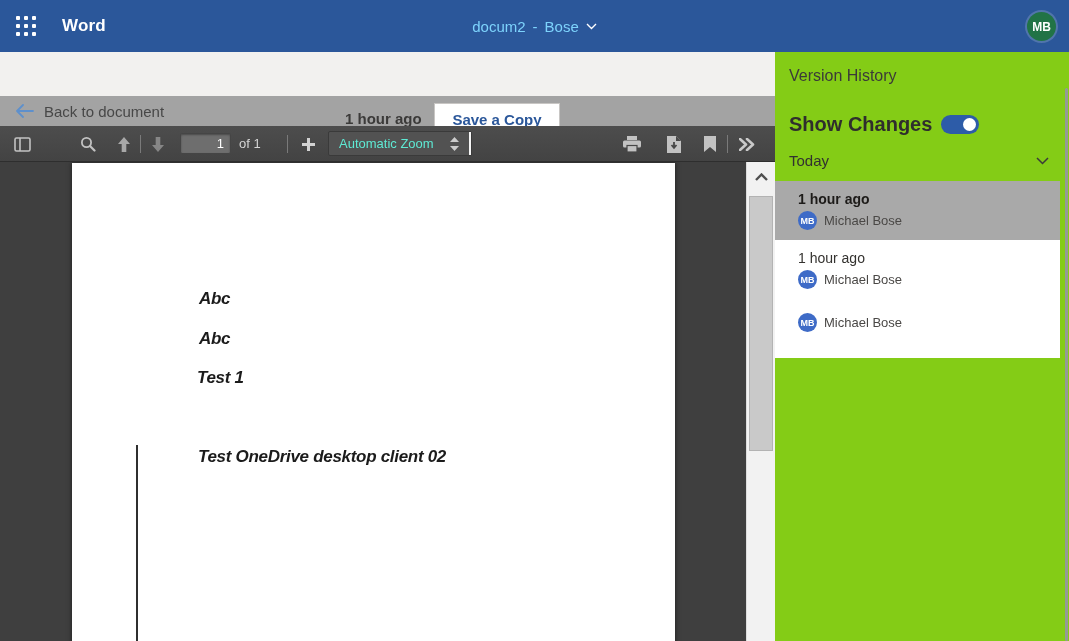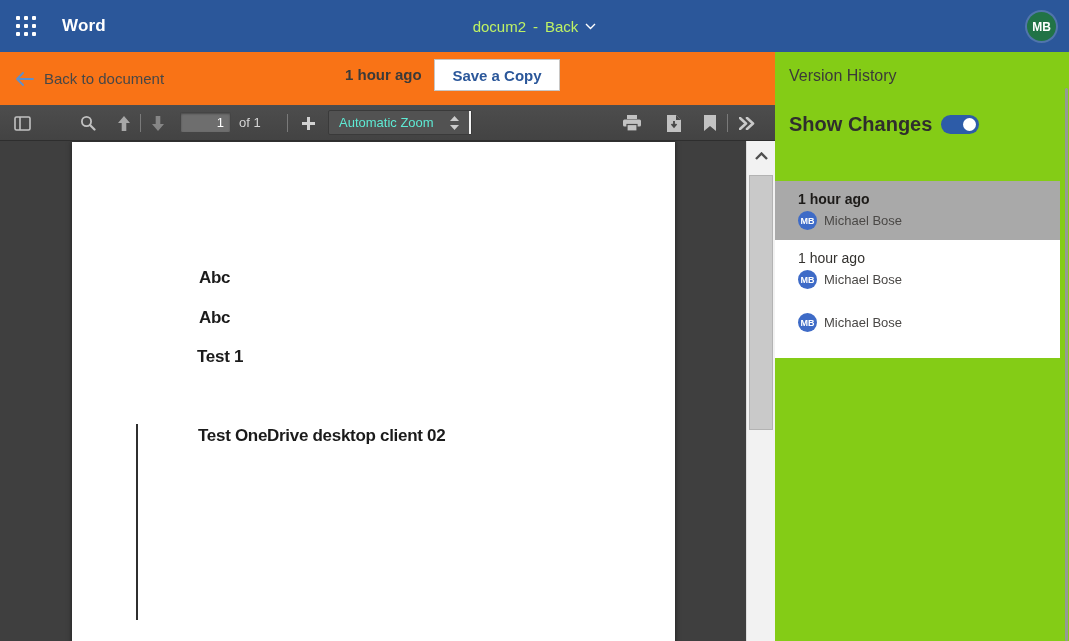--- a/index.html
+++ b/index.html
@@ -5,47 +5,47 @@
   * { margin:0; padding:0; box-sizing:border-box; }
   html,body { width:1069px; height:641px; overflow:hidden; }
   body { font-family:"Liberation Sans","DejaVu Sans",sans-serif; background:#f2f1ef; }
 
   .app { width:1069px; height:641px; display:flex; flex-direction:column; }
 
   
   .titlebar { height:52px; background:#2b579a; display:flex; align-items:center; position:relative; flex:0 0 auto; }
   .launcher { width:52px; height:52px; display:flex; align-items:center; justify-content:center; cursor:pointer; }
   .app-name { color:#fff; font-weight:700; font-size:17px; margin-left:10px; letter-spacing:.2px; }
-  .title-center { position:absolute; left:0; right:0; top:0; height:52px; display:flex; align-items:center; justify-content:center; gap:7px; color:#bef264; font-size:15px; pointer-events:none; }
+  .title-center { position:absolute; left:0; right:0; top:0; height:52px; display:flex; align-items:center; justify-content:center; gap:7px; color:#7dd3fc; font-size:15px; pointer-events:none; }
   .title-center > * { pointer-events:auto; }
   .avatar-coin { position:absolute; right:13px; top:12px; width:29px; height:29px; border-radius:50%; background:#217346; color:#fff; font-size:12px; font-weight:600; display:flex; align-items:center; justify-content:center; box-shadow:0 0 0 2px rgba(255,255,255,.18); cursor:pointer; }
 
   
   .content { flex:1; display:flex; min-height:0; }
   .workspace { width:775px; flex:0 0 775px; display:flex; flex-direction:column; min-height:0; }
 
   
-  .actionbar { height:53px; background:#f97316; position:relative; display:flex; align-items:center; flex:0 0 auto; }
+  .actionbar { height:30px; background:#a3a3a3; position:relative; display:flex; align-items:center; flex:0 0 auto;margin-top:44px; }
   .back { display:flex; align-items:center; gap:10px; margin-left:15px; cursor:pointer; }
   .back-label { color:#474747; font-size:15px; }
   .bar-ts { position:absolute; left:345px; top:14px; font-weight:700; color:#3b3a39; font-size:15px; }
   .save-copy { position:absolute; left:434px; top:7px; width:126px; height:32px; background:#fff; border:1px solid #c8c6c4; color:#2b579a; font-size:15px; font-weight:600; font-family:inherit; cursor:pointer; }
 
   
   .pdf-toolbar { height:36px; background:linear-gradient(#4d4d4d,#434343); border-bottom:1px solid #2e2e2e; position:relative; flex:0 0 auto; }
   .tb { position:absolute; top:4px; width:28px; height:28px; display:flex; align-items:center; justify-content:center; border-radius:2px; cursor:pointer; }
   .tsep { position:absolute; top:9px; width:1px; height:18px; background:#7a7a7a; }
   .page-input { position:absolute; left:180px; top:7px; width:51px; height:21px; background:#6e6e6e; border:1px solid #454545; border-radius:2px; color:#fff; font-size:13px; text-align:right; padding-right:6px; box-shadow:inset 0 1px 2px rgba(0,0,0,.35); font-family:inherit; }
   .of-label { position:absolute; left:239px; top:10px; color:#d6d6d6; font-size:13px; }
   .scale-select { position:absolute; left:328px; top:5px; width:144px; height:25px; background:#525252; border:1px solid #3a3a3a; border-radius:2px; display:flex; align-items:center; padding-left:10px; color:#5eead4; font-size:13px; cursor:pointer; }
   .scale-spinner { position:absolute; right:12px; top:5px; }
   .scale-caret-line { position:absolute; right:0; top:0; width:2px; height:23px; background:#f5f5f5; }
 
   
-  .viewer { position:relative; flex:1; background:#3f3f3f; overflow:hidden; }
+  .viewer { position:relative; flex:1; background:#3f3f3f; overflow:hidden;font-style:italic; }
   .page { position:absolute; left:72px; top:1px; width:603px; height:640px; background:#fff; box-shadow:0 0 5px rgba(0,0,0,.55); }
   .docline { position:absolute; font-size:17px; font-weight:600; color:#1b1b1b; letter-spacing:-.3px; white-space:nowrap; }
   .docline.inserted { color:#b63a4d; text-decoration:underline; }
   .changebar { position:absolute; left:64px; top:282px; width:2px; height:196px; background:#2f2f2f; }
   .vscroll { position:absolute; right:0; top:0; width:29px; height:100%; background:#f2f2f2; border-left:1px solid #dcdcdc; }
   .vscroll-up { height:30px; display:flex; align-items:center; justify-content:center; cursor:pointer; }
   .vscroll-thumb { position:absolute; left:2px; top:34px; width:24px; height:255px; background:#c9c9c9; border:1px solid #b3b3b3; cursor:grab; }
 
   
   .panel { flex:1; background:#84cc16; position:relative; color:#323130; }
@@ -85,21 +85,21 @@
             <rect x="8" y="16" width="4" height="4" rx="1"></rect>
             <rect x="16" y="16" width="4" height="4" rx="1"></rect>
         </g>
       </svg>
     </div>
     <span class="app-name">Word</span>
 
     <div class="title-center">
       <span>docum2</span>
       <span>-</span>
-      <span>Back</span>
+      <span>Bose</span>
       <svg width="11" height="7" viewBox="0 0 11 7">
         <polyline points="1,1 5.5,5.5 10,1" fill="none" stroke="#ffffff" stroke-width="1.4"></polyline>
       </svg>
     </div>
 
     <div class="avatar-coin">
       <span>MB</span>
     </div>
   </header>
 
@@ -215,20 +215,26 @@
     <aside class="panel">
       <div class="panel-title">Version History</div>
 
       <div class="show-row">
         <span class="show-label">Show Changes</span>
         <div class="toggle">
           <div class="toggle-knob"></div>
         </div>
       </div>
 
+      <div class="today-row">
+        <span class="today-label">Today</span>
+        <svg width="13" height="8" viewBox="0 0 13 8">
+          <polyline points="1,1 6.5,6.5 12,1" fill="none" stroke="#3b3a39" stroke-width="1.5"></polyline>
+        </svg>
+      </div>
 
       <div class="vlist">
         <div class="ventry selected">
           <div class="v-ts">1 hour ago</div>
           <div class="v-row">
             <div class="v-avatar">
                 <span>MB</span>
               </div>
             <span class="v-name">Michael Bose</span>
           </div>

